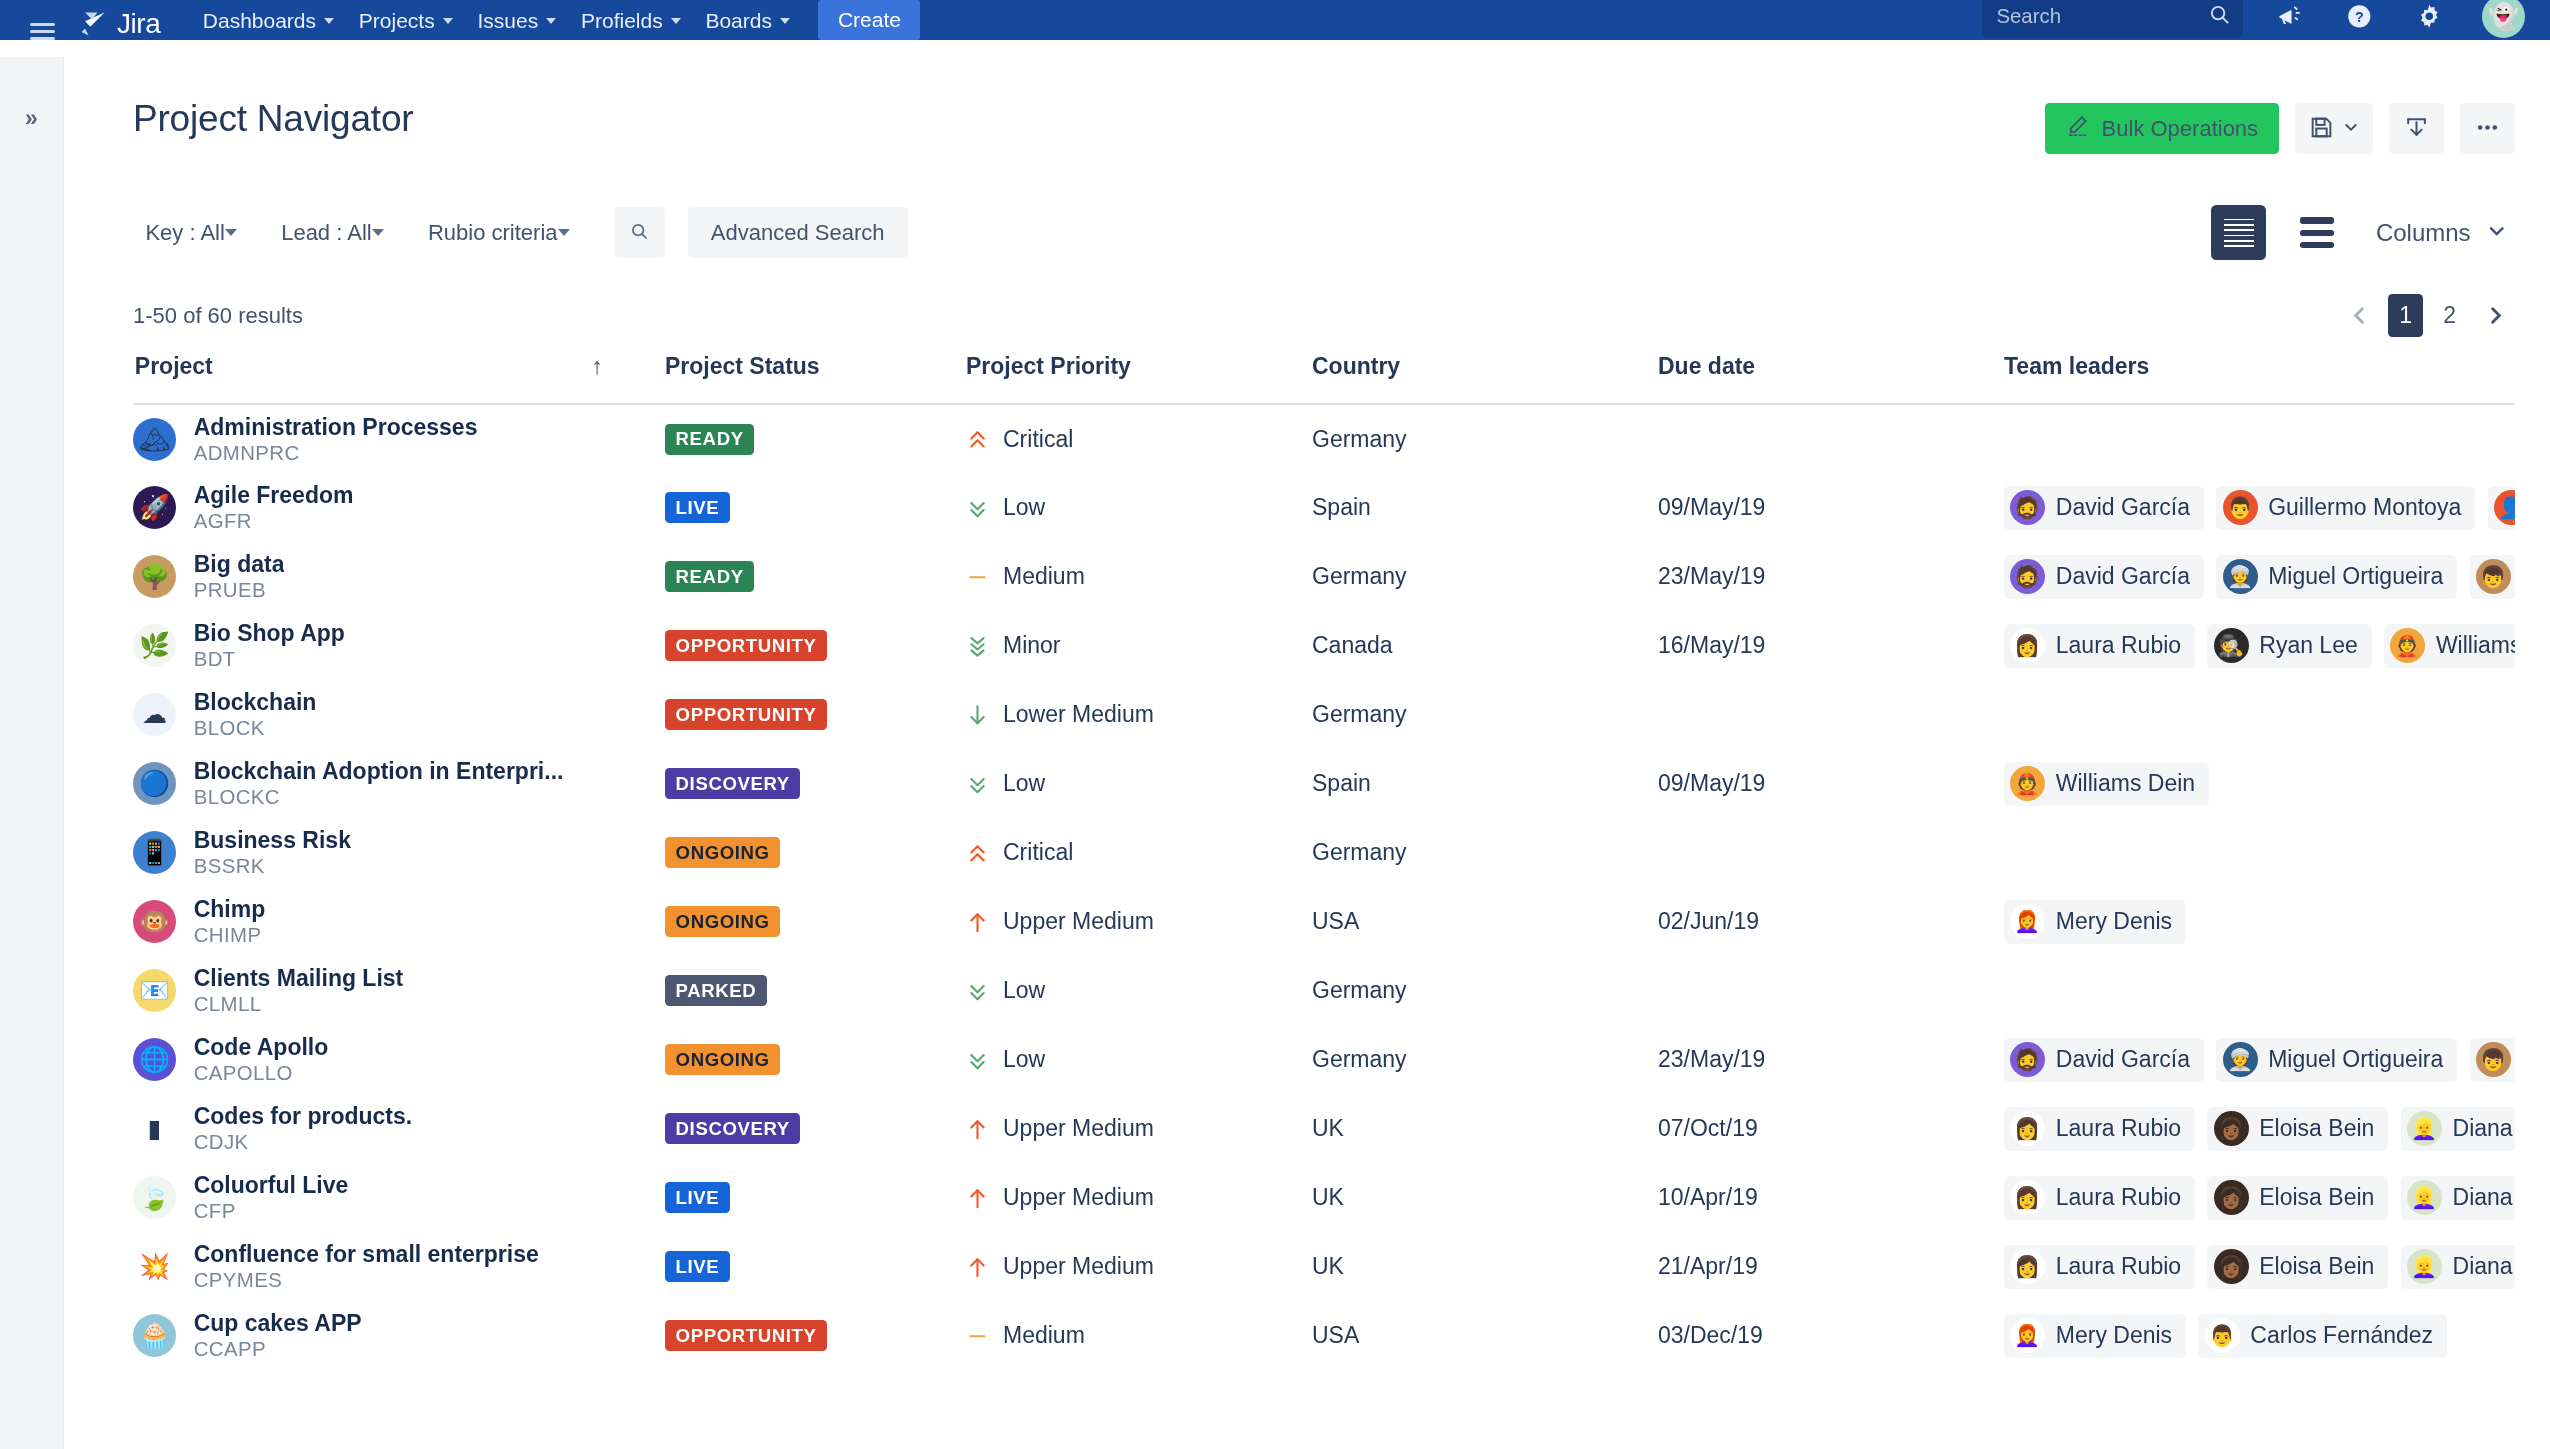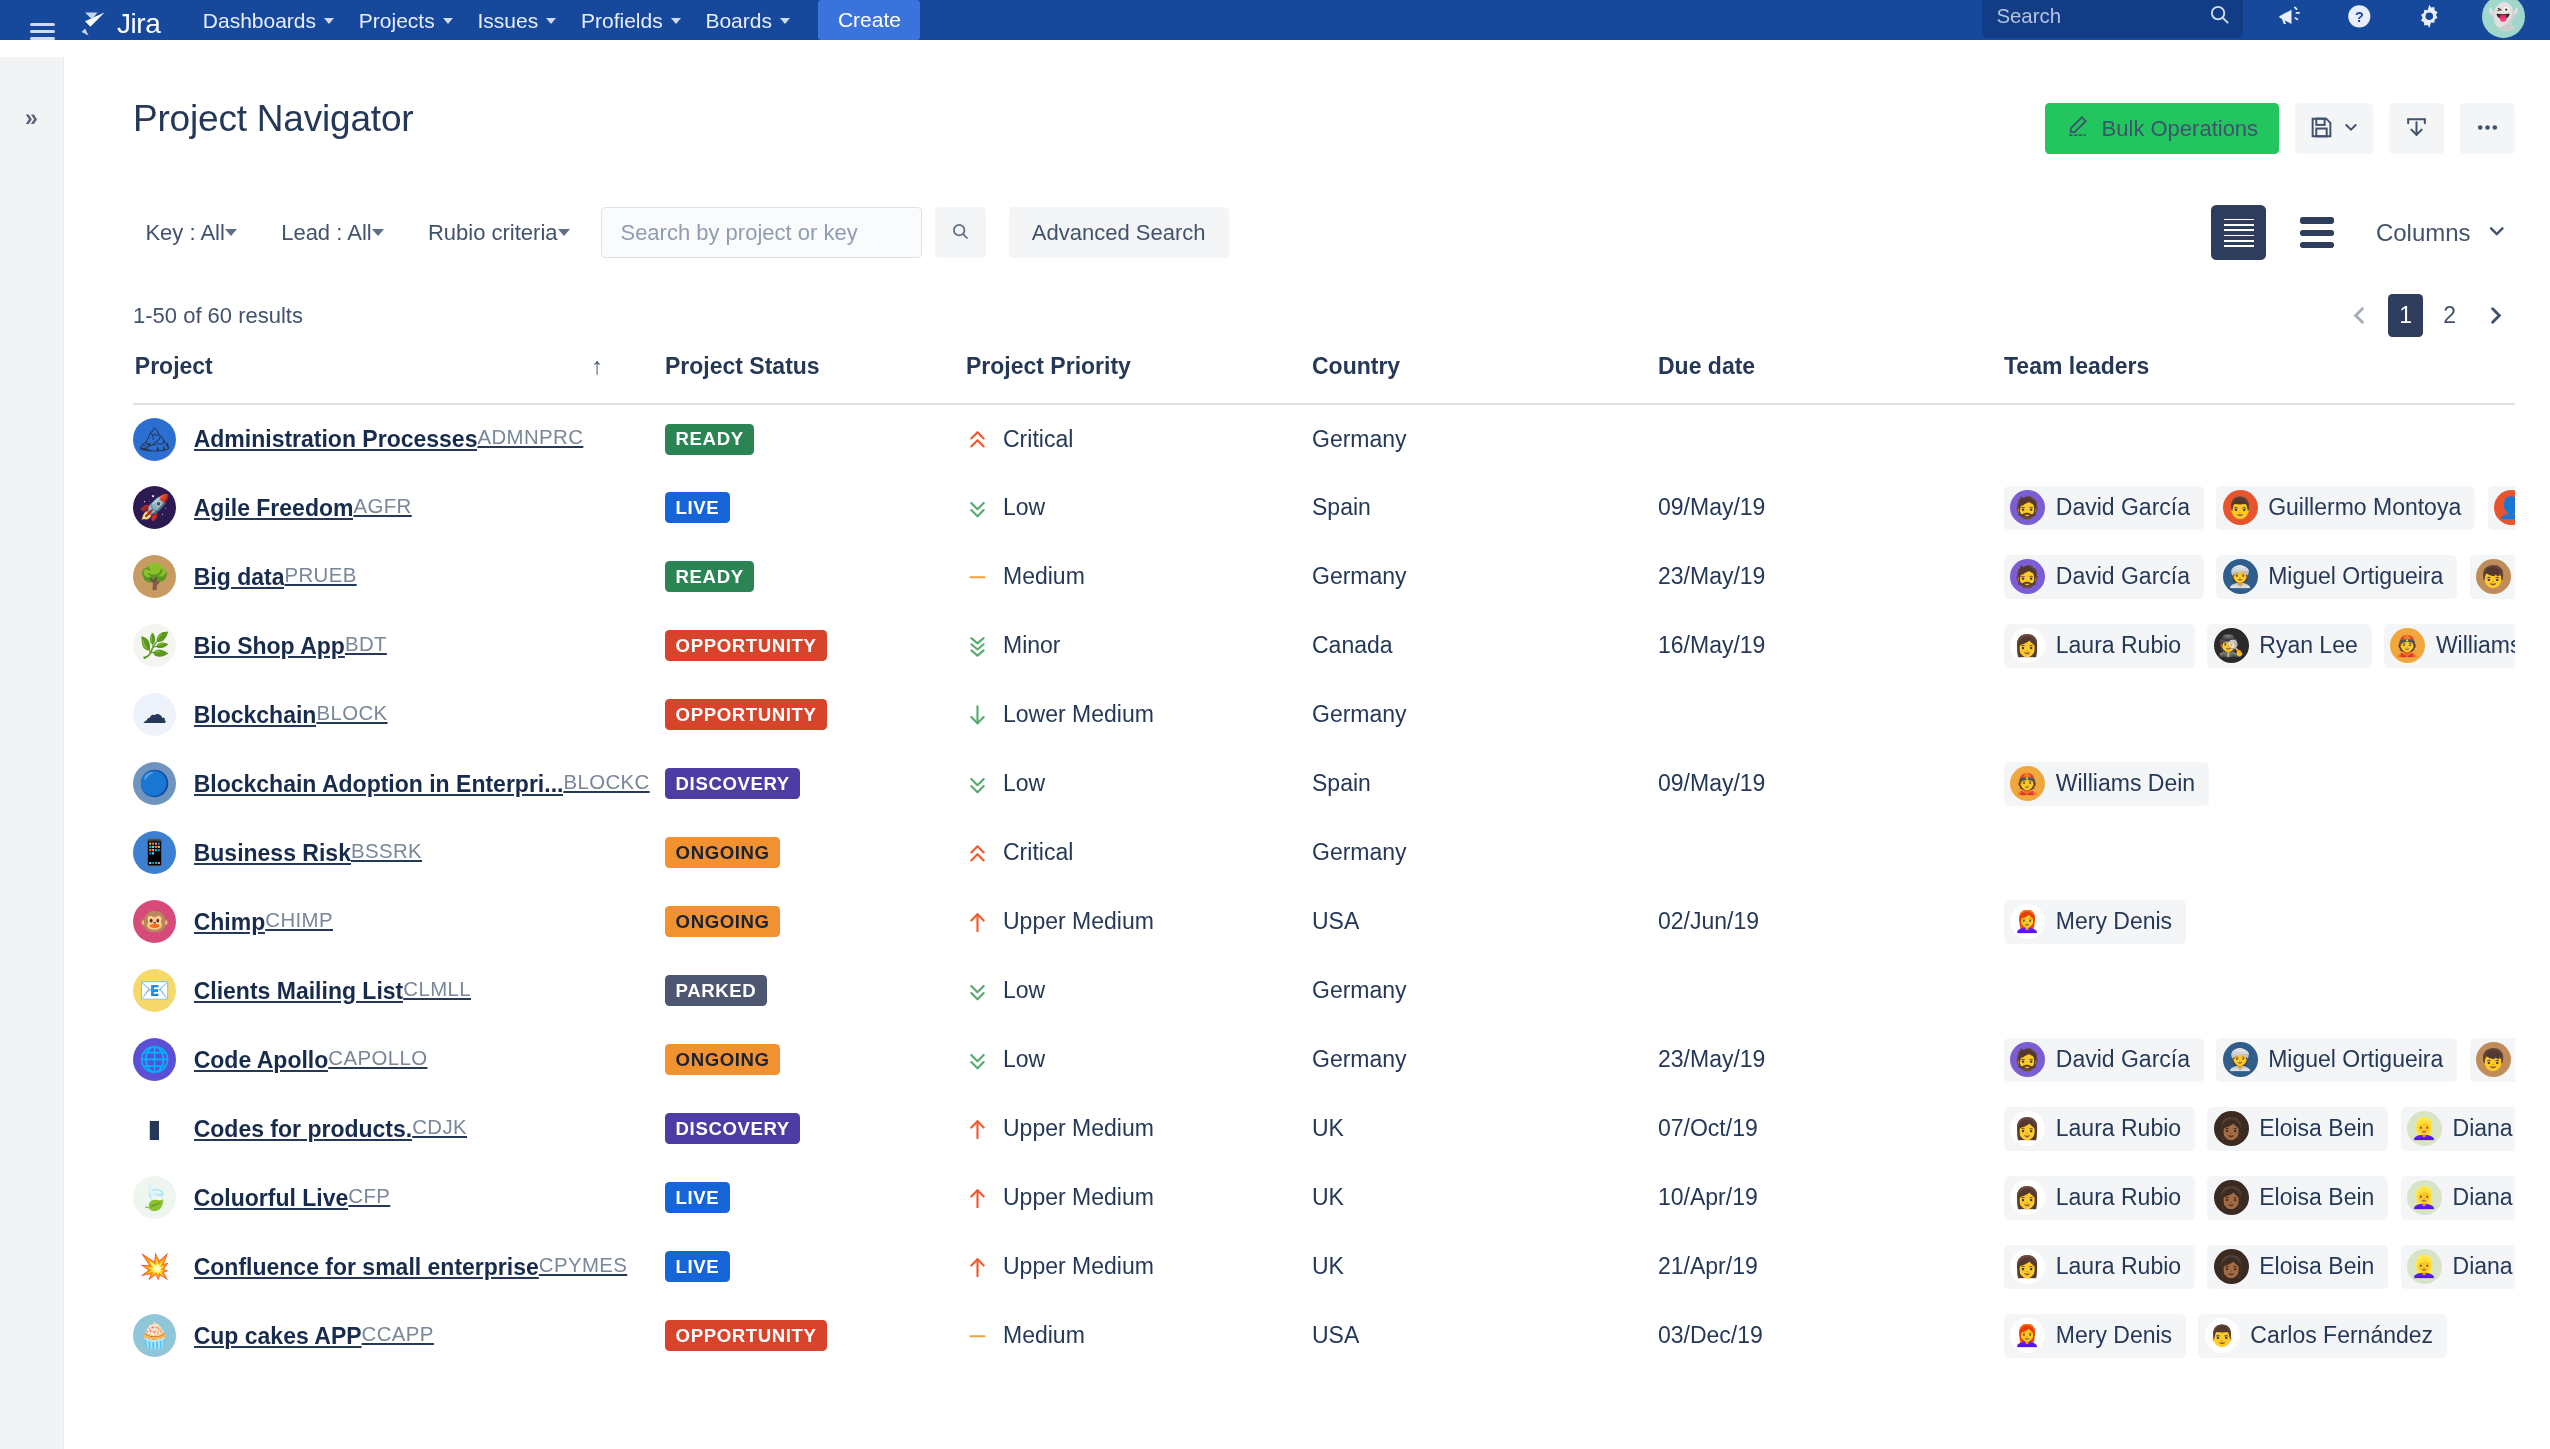--- a/index.html
+++ b/index.html
@@ -170,21 +170,21 @@
 
   tbody td { padding: 0; vertical-align: middle; height: 69px; }
   tbody tr { height: 69px; }
 
   .proj-cell { display: flex; align-items: center; gap: 17.7px; }
   .proj-avatar {
     width: 43px; height: 43px; border-radius: 50%;
     display: flex; align-items: center; justify-content: center;
     font-size: 25px; flex: 0 0 auto; overflow: hidden;
   }
-  .proj-names { display: flex; flex-direction: row; justify-content: flex-start; line-height: 1.22; text-decoration: underline; }
+  .proj-names { display: flex; flex-direction: column; justify-content: flex-start; line-height: 1.22; }
   .proj-name { font-size: 23px; font-weight: bold; color: #172b4d; white-space: nowrap; overflow: hidden; text-overflow: ellipsis; max-width: 416px; }
   .proj-key { font-size: 20.4px; color: #7a8699; letter-spacing: 0.4px; }
 
   .badge {
     display: inline-block; border-radius: 4.4px; color: #fff;
     font-size: 18.6px; font-weight: bold; letter-spacing: 0.6px;
     padding: 5.3px 10.6px; line-height: 1.1; text-transform: uppercase;
   }
   .badge.ONGOING { color: #1b2233; }
 
@@ -345,23 +345,20 @@
       <span class="chip-caret"></span>
     </div>
     <div class="filter-chip">
       <span>Lead : All</span>
       <span class="chip-caret"></span>
     </div>
     <div class="filter-chip">
       <span>Rubio criteria</span>
       <span class="chip-caret"></span>
     </div>
-    <div class="proj-search">
-      <input placeholder="Search by project or key" style="">
-    </div>
     <button class="search-go">
       <span>
         <svg width="21" height="21" viewBox="0 0 24 24" fill="none" stroke="#5e6c84" stroke-width="2">
           <circle cx="10.5" cy="10.5" r="6"></circle>
             <line x1="15" y1="15" x2="20" y2="20"></line>
         </svg>
       </span>
     </button>
     <button class="adv-search">Advanced Search</button>
 

